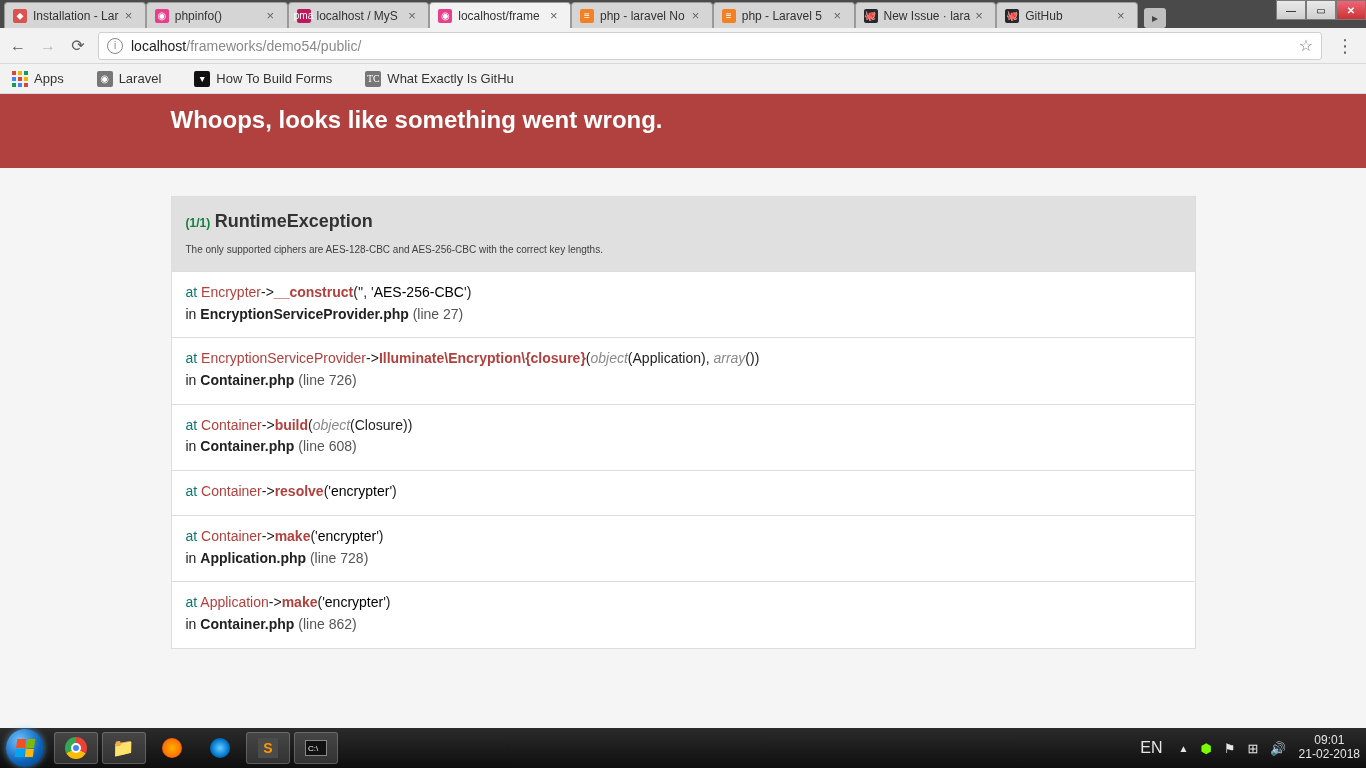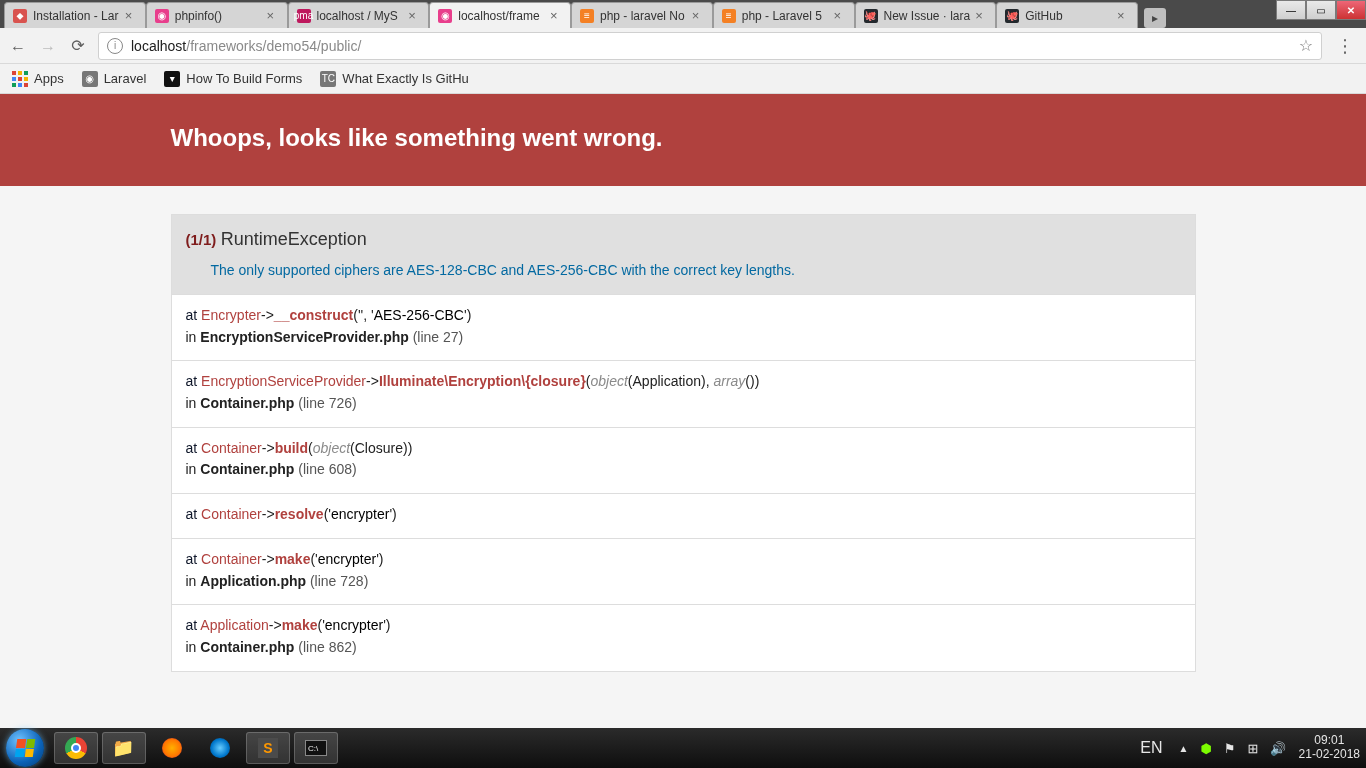--- a/index.html
+++ b/index.html
@@ -24,46 +24,46 @@
   .nav-btn { width:20px; height:20px; display:flex; align-items:center; justify-content:center; color:#5f5f5f; font-size:16px; }
   .nav-btn.disabled { color:#bcbcbc; }
   .omnibox { flex:1; height:28px; border:1px solid #d0d0d0; border-radius:3px; background:#fff; display:flex; align-items:center; padding:0 8px; font-size:14px; color:#222; }
   .omnibox .info-icon { width:16px;height:16px;border:1px solid #888;border-radius:50%; color:#888; font-size:10px; display:flex;align-items:center;justify-content:center; margin-right:8px; }
   .omnibox .url-host { color:#202020; }
   .omnibox .url-path { color:#8a8a8a; }
   .omnibox .star { margin-left:auto; color:#7a7a7a; font-size:16px; }
   .menu-dots { font-size:18px; color:#5f5f5f; padding:0 4px; }
 
   
-  .bookmarks { height:30px; background:#f2f2f2; border-bottom:1px solid #d9d9d9; display:flex; align-items:center; gap:18px; padding:0 12px; font-size:13px; color:#333; }
+  .bookmarks { height:30px; background:#f2f2f2; border-bottom:1px solid #d9d9d9; display:flex; align-items:center; gap:33px; padding:0 12px; font-size:13px; color:#333; }
   .bookmarks .bm { display:flex; align-items:center; gap:6px; }
   .bookmarks .bm-icon { width:16px;height:16px; background:#777; display:flex;align-items:center;justify-content:center; font-size:10px; color:#fff; border-radius:2px; }
   .apps-icon { width:16px;height:16px; display:grid; grid-template-columns:repeat(3,4px); grid-template-rows:repeat(3,4px); gap:2px; }
   .apps-icon span { background:#db4437; }
   .apps-icon span:nth-child(2){background:#f4b400;} .apps-icon span:nth-child(3){background:#0f9d58;}
   .apps-icon span:nth-child(4){background:#4285f4;} .apps-icon span:nth-child(5){background:#db4437;} .apps-icon span:nth-child(6){background:#f4b400;}
   .apps-icon span:nth-child(7){background:#0f9d58;} .apps-icon span:nth-child(8){background:#4285f4;} .apps-icon span:nth-child(9){background:#db4437;}
 
   
   .viewport { position:absolute; top:94px; left:0; right:0; bottom:40px; overflow:auto; background:#f5f5f5; }
 
-  .page-header { background:#B0413E; color:#fff; padding:30px 0 34px; position:relative; }
+  .page-header { background:#B0413E; color:#fff; padding:12px 0 34px; position:relative; }
   .page-header-inner { width:1025px; margin:0 auto; position:relative; }
   .whoops { font-size:24px; font-weight:600; }
   .ghost { position:absolute; right:-10px; top:-18px; opacity:0.25; }
   .ghost svg { width:120px; height:90px; }
 
   .trace-wrap { width:1025px; margin:28px auto 40px; }
   .trace-head { background:#e0e0e0; border:1px solid #ddd; padding:14px 14px 16px; }
-  .trace-head .count { color:#7f1d1d; font-weight:bold; font-size:15px; }
-  .trace-head .exname { color:#333; font-weight:normal; font-size:18px; }
-  .trace-head .msg { margin-top:12px; font-size:14px; color:#0369a1;margin-left:25px; }
+  .trace-head .count { color:#15803d; font-weight:bold; font-size:12px; }
+  .trace-head .exname { color:#333; font-weight:bold; font-size:18px; }
+  .trace-head .msg { margin-top:12px; font-size:10px; color:#404040; }
 
   .frame { background:#fff; border:1px solid #ddd; border-top:none; padding:10px 14px 12px; font-size:14px; color:#222; line-height:1.55; }
-  .frame .at { color:#0f172a; }
+  .frame .at { color:#0f766e; }
   .frame .cls { color:#B0413E; }
   .frame .method { color:#B0413E; font-weight:bold; }
   .frame .obj { color:#8a8a8a; font-style:italic; }
   .frame .str { color:#000000; }
   .frame .file { font-weight:bold; color:#222; }
   .frame .line { color:#555; }
 
   
   .taskbar { position:absolute; left:0; right:0; bottom:0; height:40px; background:linear-gradient(#2b2b2b,#0e0e0e); display:flex; align-items:center; padding:0 6px; color:#e5e5e5; }
   .tb-left { display:flex; gap:4px; align-items:center; }
@@ -78,21 +78,21 @@
   .tray-icon { font-size:13px; }
   .lang { font-size:16px; padding:0 4px; }
   .tray-up { font-size:10px; }
 
   
   .fav-red { background:#d9534f; color:#fff; }
   .fav-pink { background:#e83e8c; color:#fff; }
   .fav-orange { background:#be185d; color:#fff; font-size:7px; }
   .fav-stack { background:#f48024; color:#fff; }
   .fav-gh { background:#24292e; color:#fff; }
-  .fav-tc { background:#0a0; color:#fff; font-size:9px; }
+  .fav-tc { background:#0a0; color:#fff; font-size:9px;font-family:Liberation Serif, serif; }
 </style>
 </head>
 <body>
 
 <div class="win-controls">
   <div class="win-btn">—</div>
   <div class="win-btn">▭</div>
   <div class="win-btn close">✕</div>
 </div>
 

